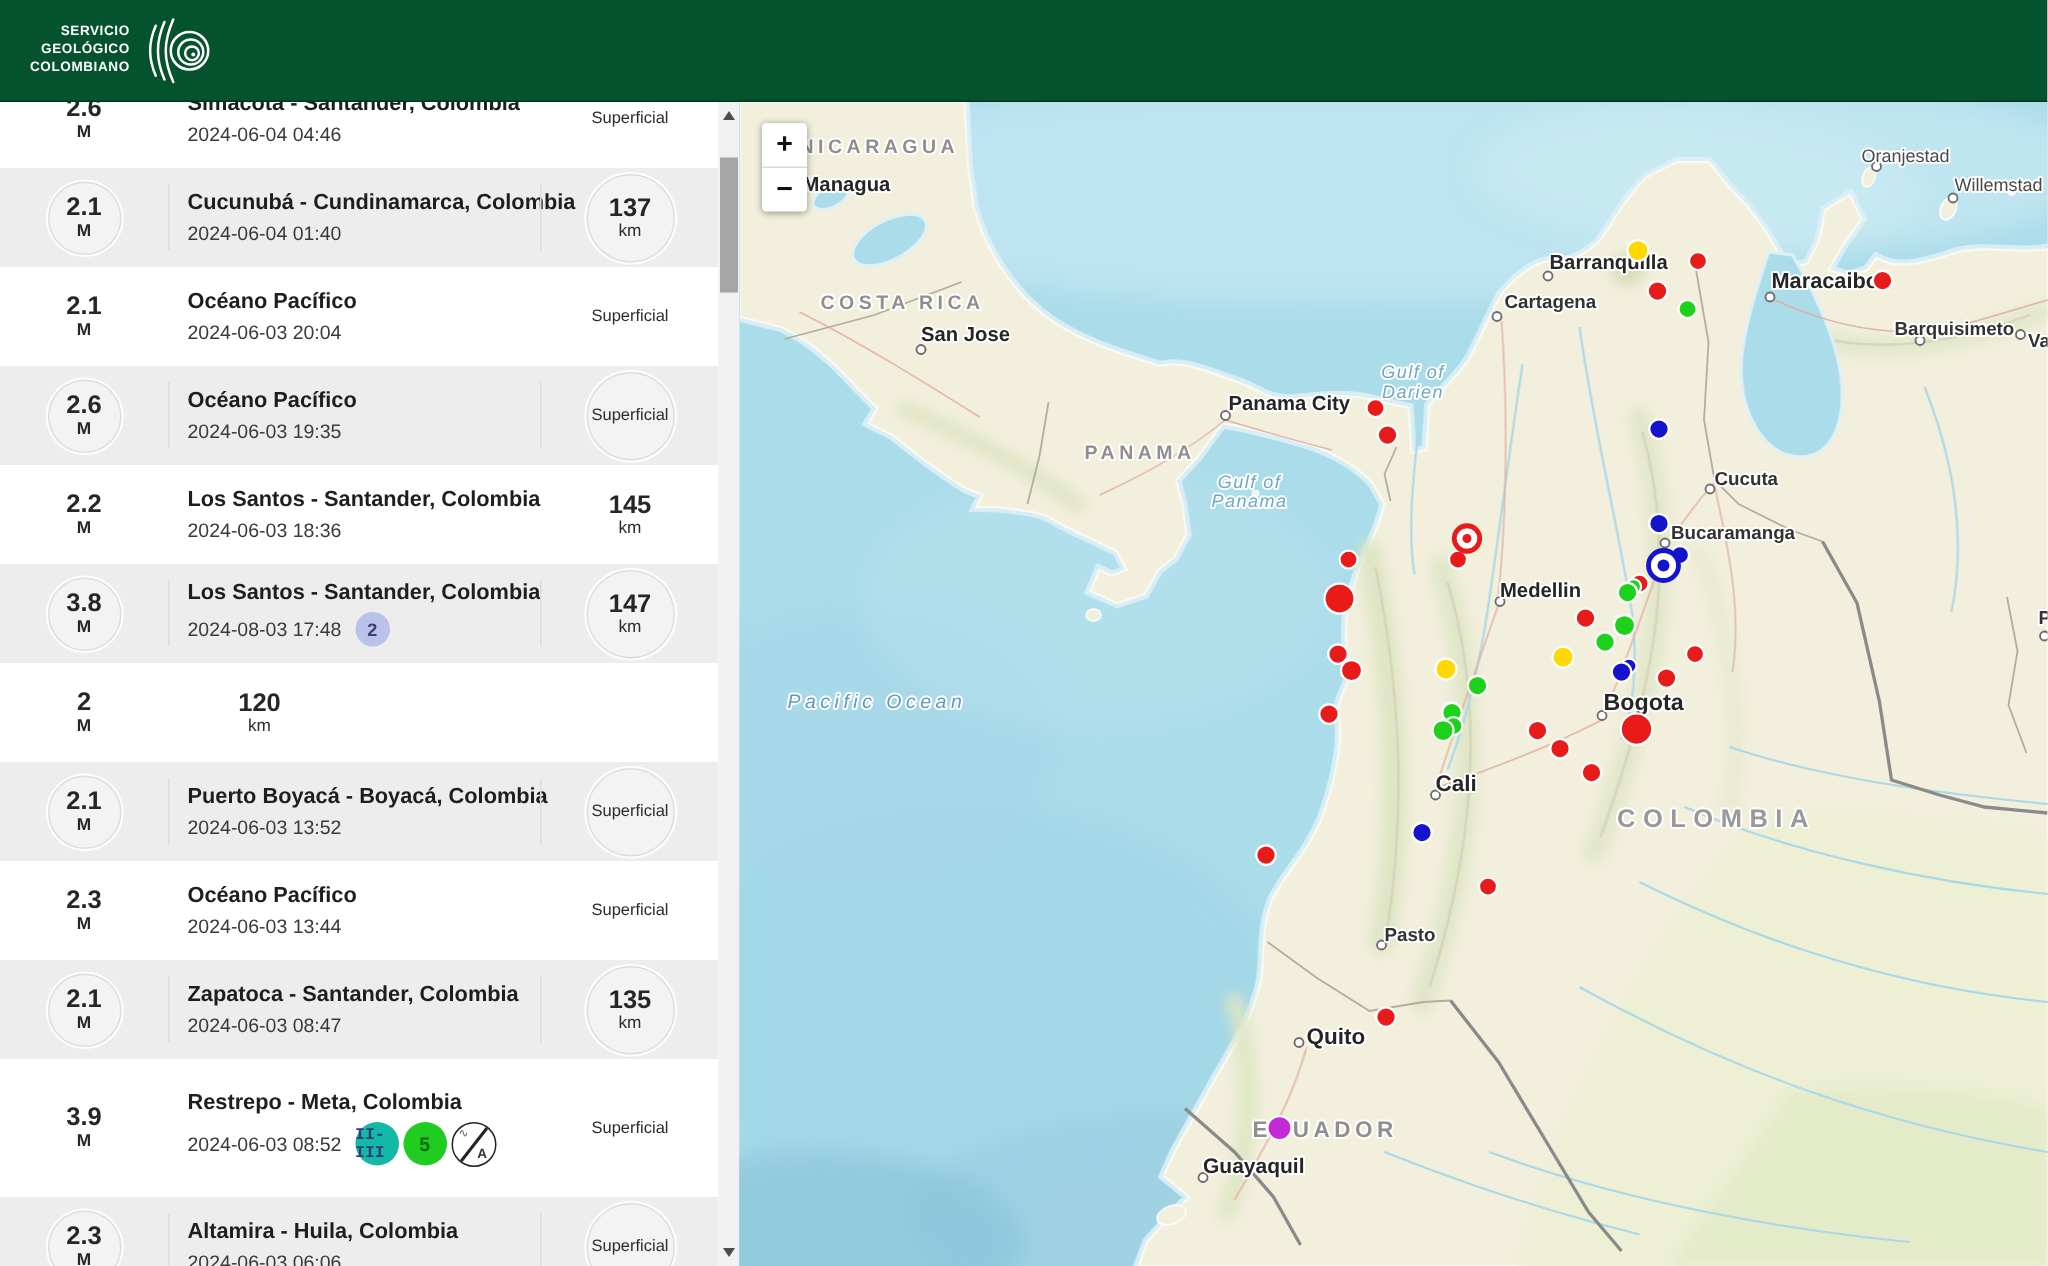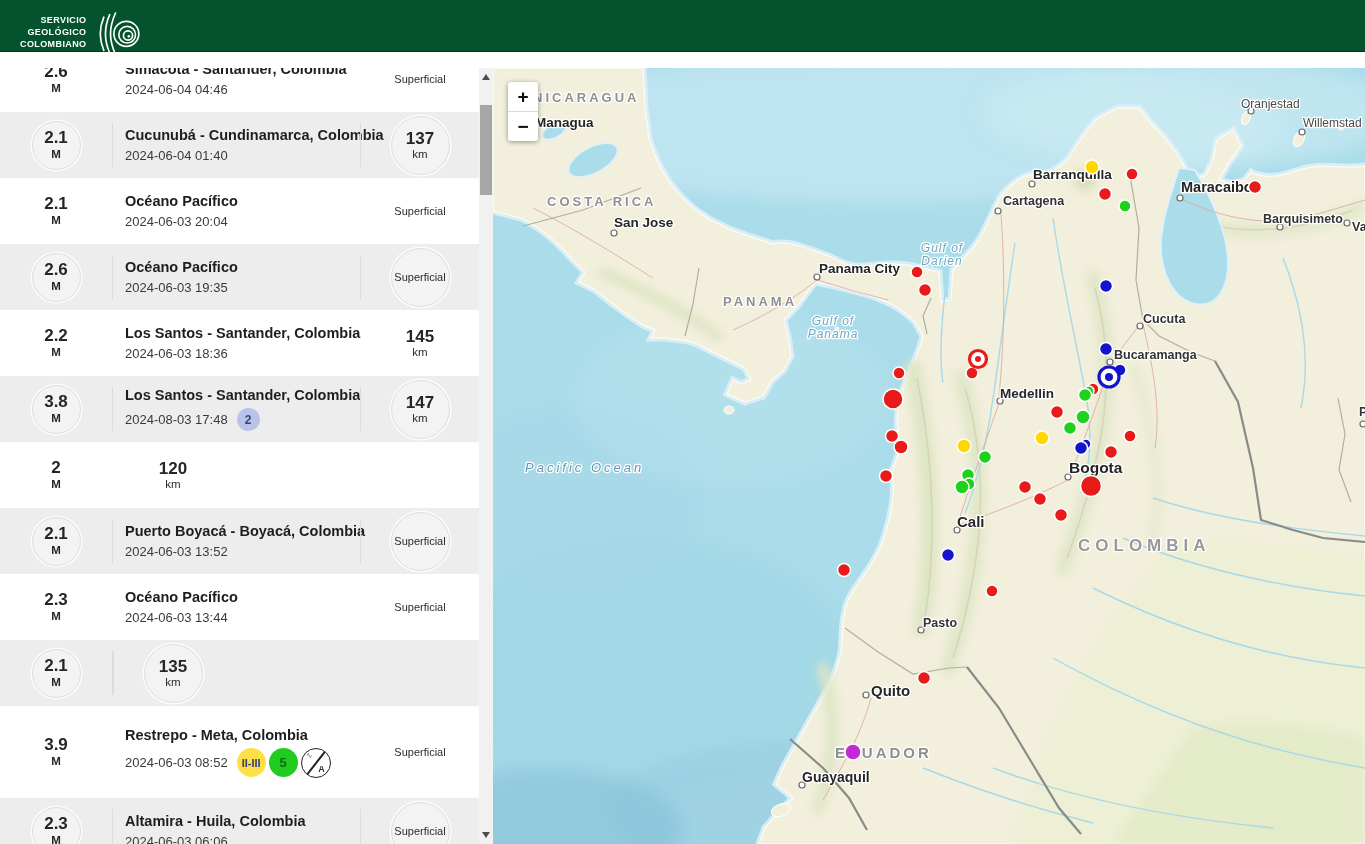--- a/index.html
+++ b/index.html
@@ -1,20 +1,20 @@
 <!DOCTYPE html>
 <html><head>
 <meta charset="utf-8">
 <style>
   html,body{margin:0;padding:0;}
   body{width:1365px;height:844px;overflow:hidden;font-family:"Liberation Sans",sans-serif;background:#fff;}
   .app{position:relative;width:1365px;height:844px;overflow:hidden;}
 
   
-  .hdr{position:absolute;left:0;top:0;width:100%;height:52px;background:#05522f;border-bottom:1px solid rgba(0,0,0,.35);box-sizing:border-box;z-index:30;}
+  .hdr{position:absolute;left:0;top:0;width:100%;height:68px;background:#05522f;border-bottom:1px solid rgba(0,0,0,.35);box-sizing:border-box;z-index:30;}
   .brand{position:absolute;left:20px;top:8px;display:flex;align-items:center;gap:6px;}
   .brand-txt{color:#fff;font-size:9px;font-weight:bold;letter-spacing:.4px;text-align:right;line-height:1.3;}
   .brand-spiral{width:50px;height:50px;}
 
   
   .content{position:absolute;top:68px;left:0;width:1365px;height:776px;display:flex;}
   .list{width:479px;height:776px;overflow:hidden;background:#fff;}
   .row{display:flex;align-items:center;height:66px;background:#fff;cursor:pointer;}
   .row.g{background:#ededed;}
   .row.xl{height:92px;}
@@ -26,21 +26,21 @@
   .mag-v{font-size:17px;font-weight:bold;color:#262626;line-height:1.1;}
   .mag-u{font-size:11.5px;font-weight:bold;color:#262626;line-height:1.1;}
   .vr{width:1px;height:44px;background:#dcdcdc;flex-shrink:0;visibility:hidden;}
   .row.g .vr{visibility:visible;}
   .infocol{flex:1;padding-left:12px;min-width:0;}
   .loc{font-size:14.5px;font-weight:bold;color:#1e1e1e;margin-bottom:5px;white-space:nowrap;}
   .tline{display:flex;align-items:center;gap:9px;}
   .time{font-size:13px;color:#3a3a3a;text-align:center;}
   .badge{border-radius:50%;display:flex;align-items:center;justify-content:center;flex-shrink:0;}
   .badge.count{width:23px;height:23px;background:#b9c2e9;color:#3a4470;font-size:12px;font-weight:bold;}
-  .badge.intensity{width:29px;height:29px;background:#fde047;color:#2f3d7a;font-size:11px;font-weight:bold;}
+  .badge.intensity{width:29px;height:29px;background:#14b8a6;color:#2f3d7a;font-size:11px;font-weight:bold;font-family:Liberation Mono, monospace;}
   .badge.felt{width:29px;height:29px;background:#21cc21;color:#0e6d0e;font-size:13px;font-weight:bold;}
   .badge.accel{width:28px;height:28px;background:#fff;border:1.5px solid #222;position:relative;overflow:hidden;}
   .badge.accel .slash{position:absolute;left:-3px;top:13px;width:34px;height:1.6px;background:#222;transform:rotate(-52deg);}
   .badge.accel .wv{position:absolute;left:4px;top:2px;font-size:8px;color:#666;}
   .badge.accel .aa{position:absolute;right:5px;bottom:3px;font-size:9px;color:#333;font-weight:bold;}
   .depthcol{width:118px;display:flex;justify-content:center;flex-shrink:0;}
   .d-v{font-size:17px;font-weight:bold;color:#262626;line-height:1.15;}
   .d-u{font-size:11.5px;color:#2c2c2c;line-height:1.1;}
   .d-s{font-size:11px;font-weight:normal;color:#2c2c2c;}
 
@@ -305,20 +305,27 @@
   </div>
 
   <div class="row g">
     <div class="magcol">
       <div class="circ">
         <div class="mag-v">2.1</div>
         <div class="mag-u">M</div>
       </div>
     </div>
     <div class="vr"></div>
+    <div class="infocol">
+      <div class="loc">Zapatoca - Santander, Colombia</div>
+      <div class="tline">
+        <span class="time">2024-06-03 08:47</span>
+        <span class="badges" style="display:flex;gap:3px;align-items:center;"></span>
+      </div>
+    </div>
     <div class="vr"></div>
     <div class="depthcol">
       <div class="circ dcirc">
               <div class="d-v">135</div>
               <div class="d-u">km</div>
             </div>
     </div>
   </div>
 
   <div class="row xl">

